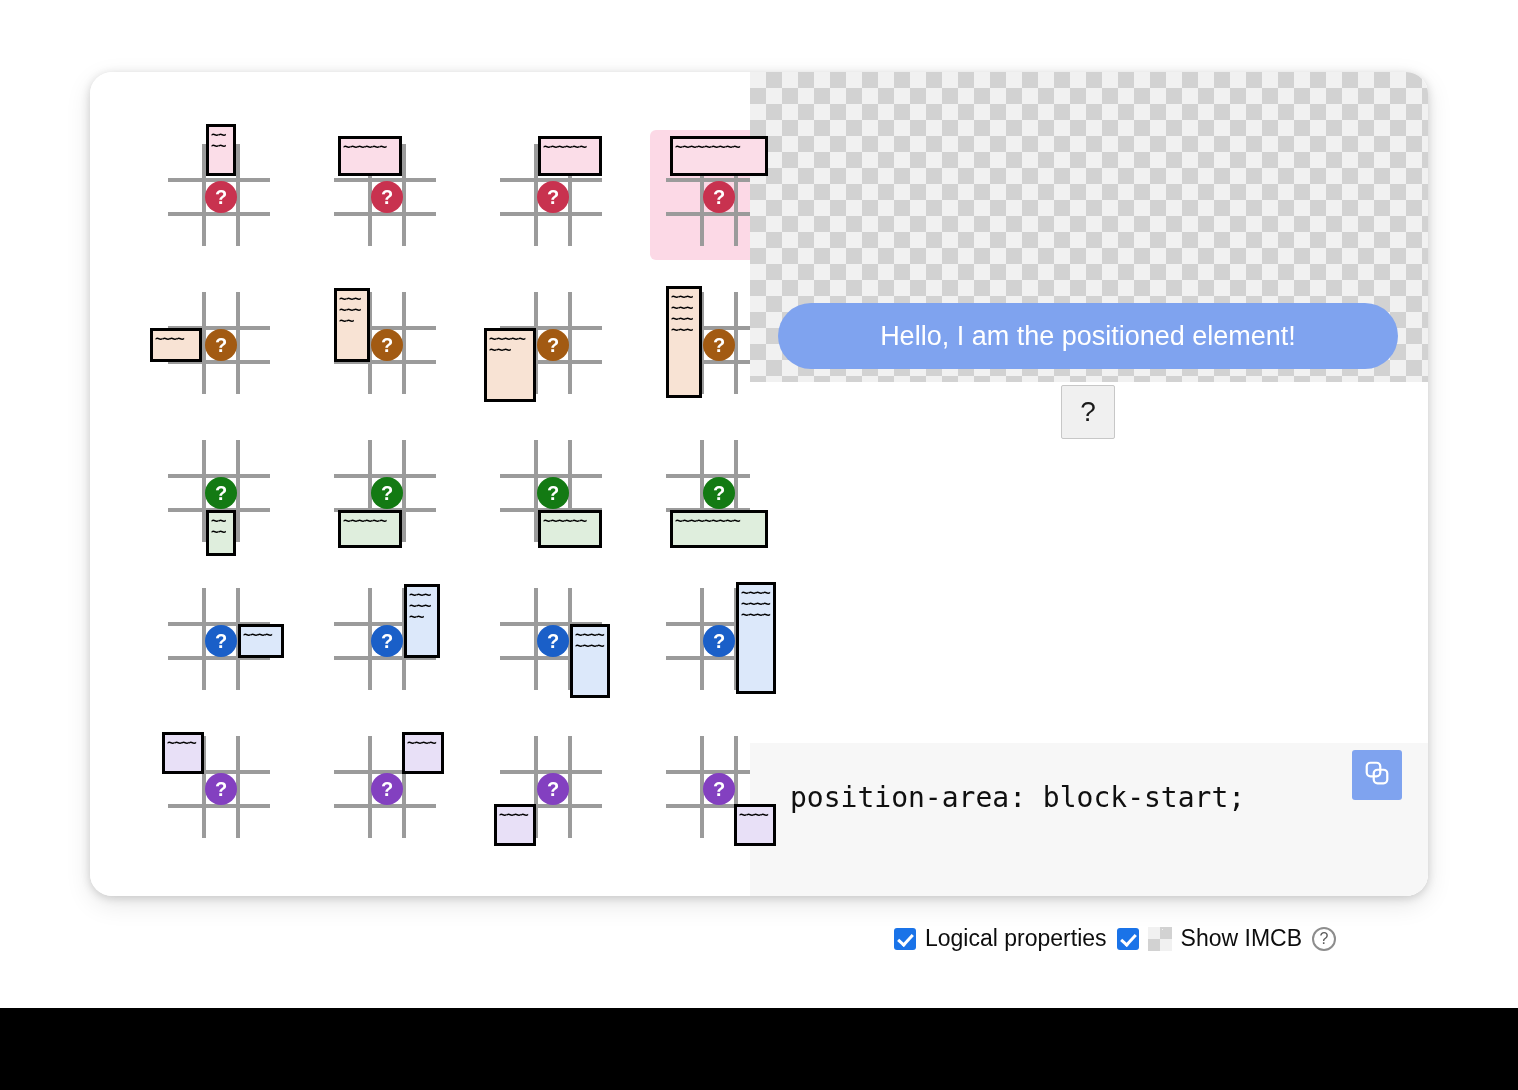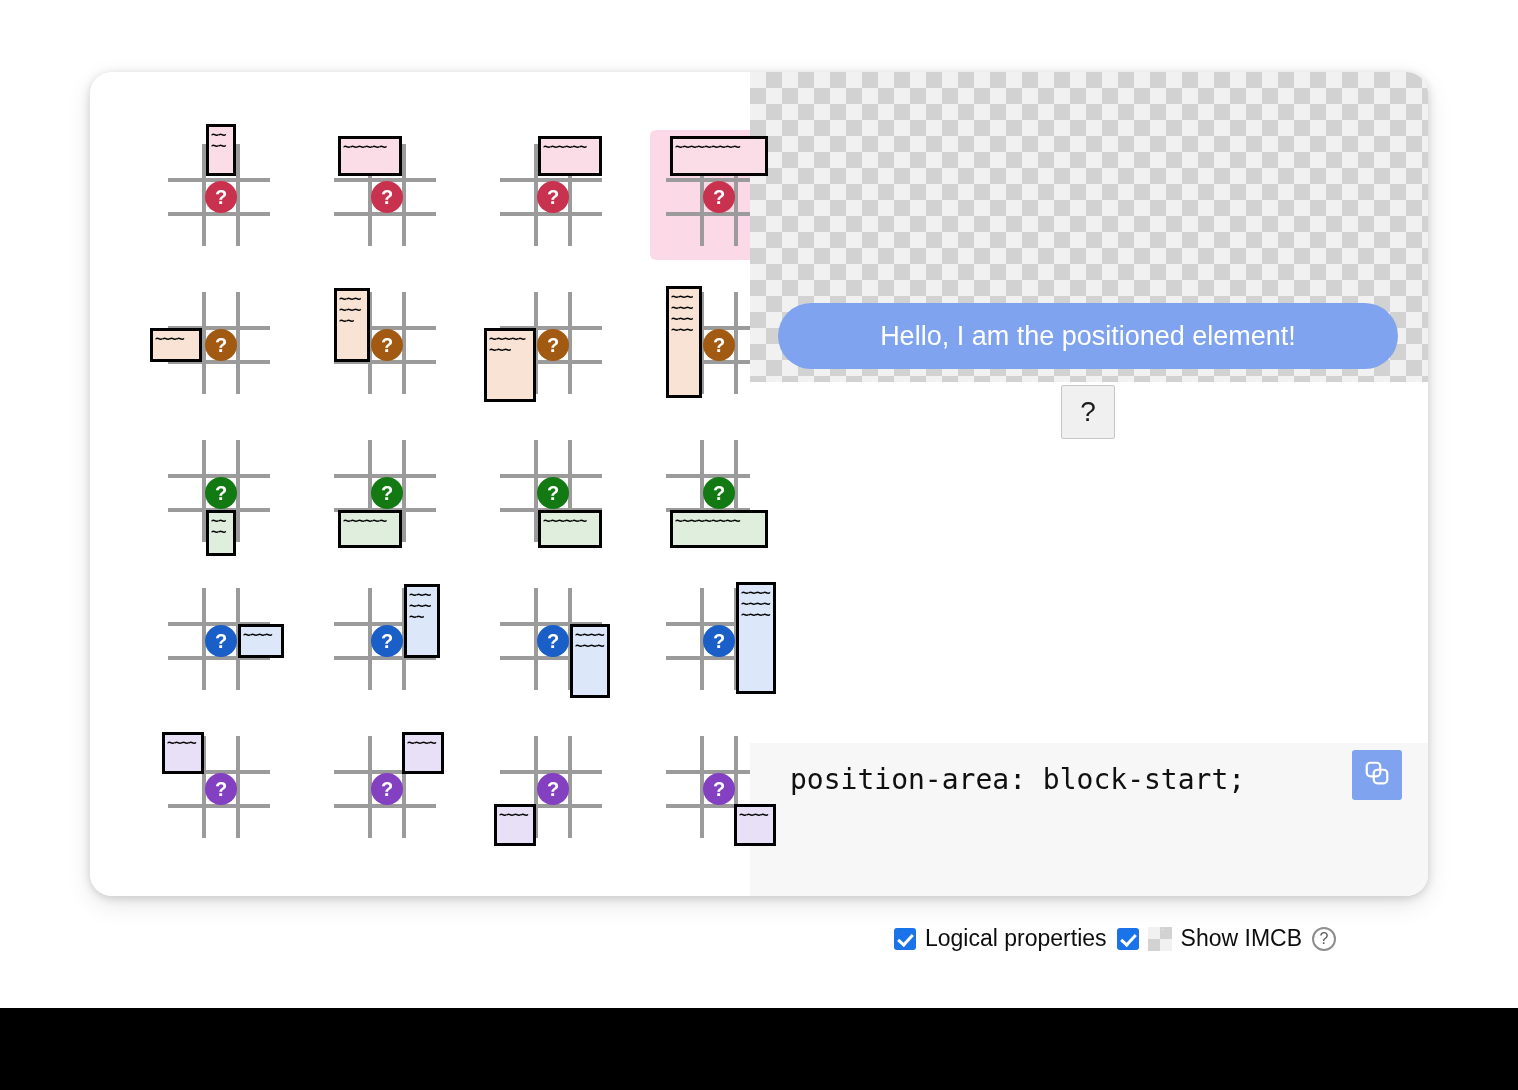--- a/index.html
+++ b/index.html
@@ -172,21 +172,21 @@
   }
 
   .code-panel {
     position: absolute;
     left: 0; bottom: 0;
     width: 678px; height: 153px;
     background: #f7f7f7;
   }
   .code-text {
     position: absolute;
-    left: 40px; top: 20px;
+    left: 40px; top: 38px;
     font-family: "DejaVu Sans Mono", monospace;
     font-size: 28px;
     color: #101010;
     white-space: pre;
   }
   .copy-btn {
     position: absolute;
     right: 26px; top: 7px;
     width: 50px; height: 50px;
     background: #7fa3ef;

